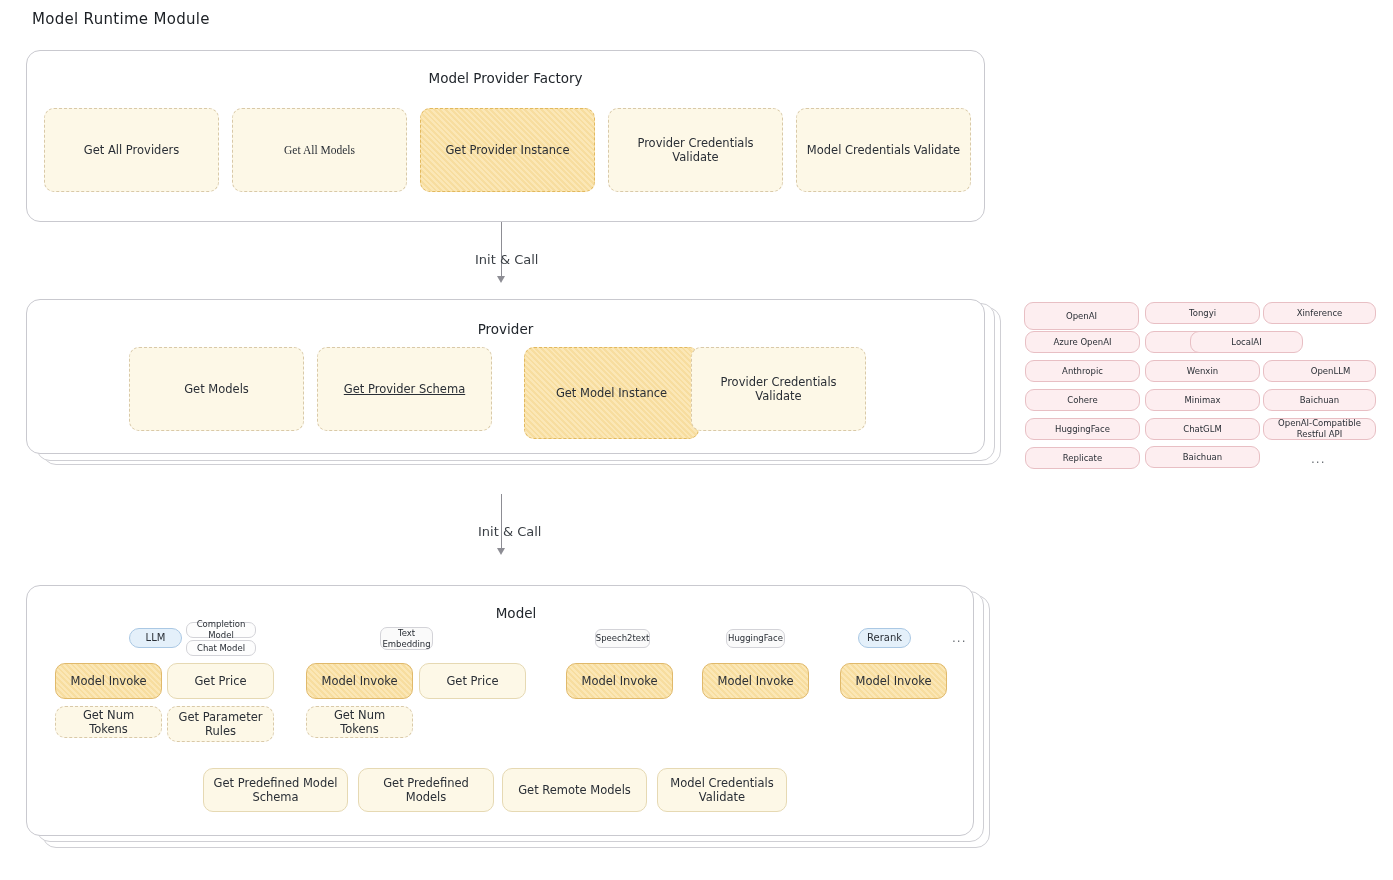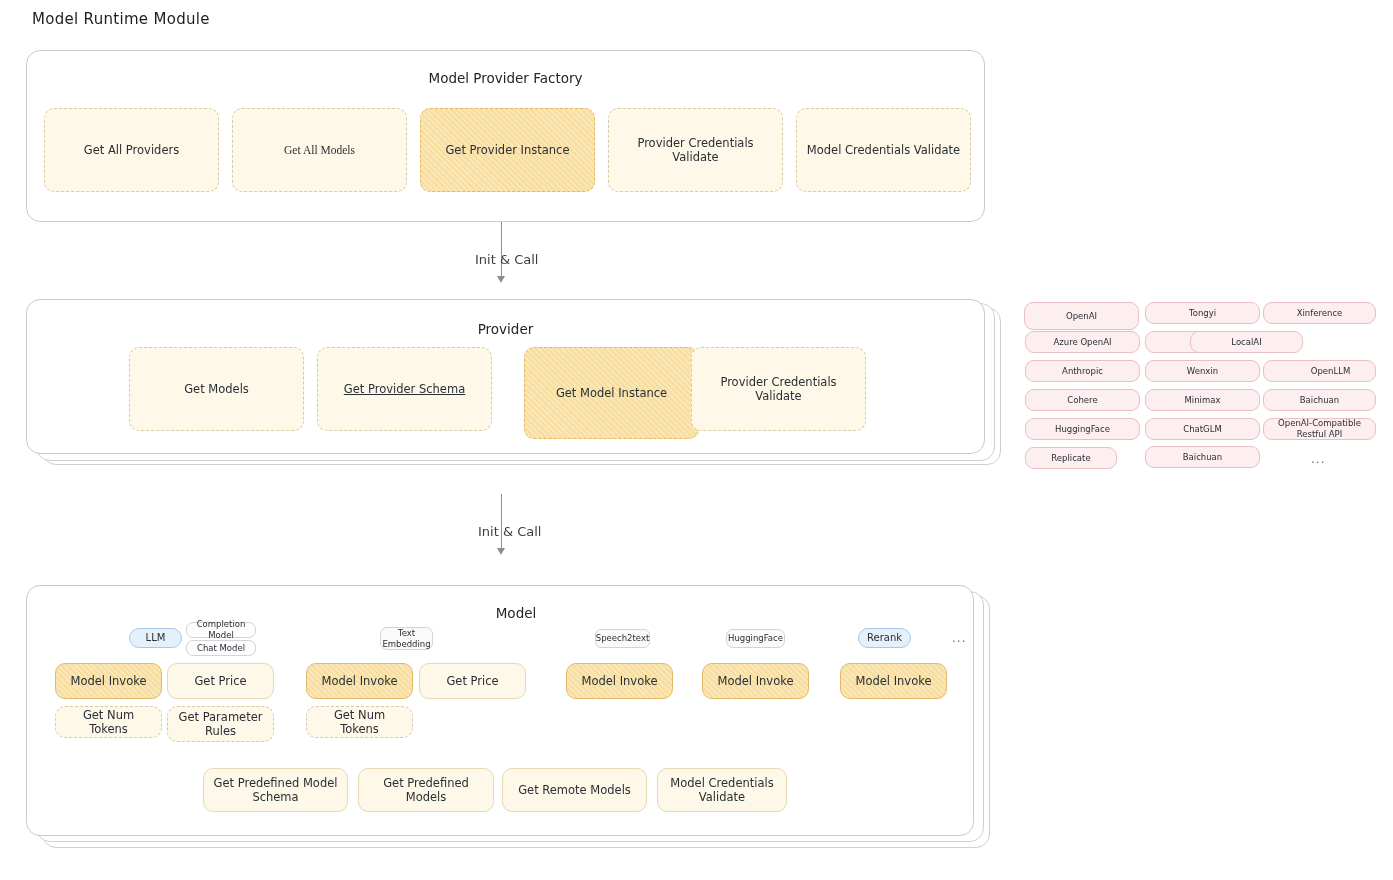--- a/index.html
+++ b/index.html
@@ -164,21 +164,21 @@
 <div class="chip dashed-light" style="left:129px; top:347px; width:175px; height:84px;">Get Models</div>
 <div class="chip dashed-light" style="left:317px; top:347px; width:175px; height:84px;text-decoration:underline;">Get Provider Schema</div>
 <div class="chip dashed-strong" style="left:504px; top:347px; width:175px; height:92px;margin-left:20px;">Get Model Instance</div>
 <div class="chip dashed-light" style="left:691px; top:347px; width:175px; height:84px;">Provider Credentials Validate</div>
 
 <div class="chip provider-pill" style="left:1024px; top:302px; width:115px; height:28px;">OpenAI</div>
 <div class="chip provider-pill" style="left:1025px; top:331px; width:115px; height:22px;">Azure OpenAI</div>
 <div class="chip provider-pill" style="left:1025px; top:360px; width:115px; height:22px;">Anthropic</div>
 <div class="chip provider-pill" style="left:1025px; top:389px; width:115px; height:22px;">Cohere</div>
 <div class="chip provider-pill" style="left:1025px; top:418px; width:115px; height:22px;">HuggingFace</div>
-<div class="chip provider-pill" style="left:1025px; top:447px; width:92px; height:22px;">Replicate</div>
+<div class="chip provider-pill" style="left:1025px; top:447px; width:115px; height:22px;">Replicate</div>
 
 <div class="chip provider-pill" style="left:1145px; top:302px; width:115px; height:22px;">Tongyi</div>
 <div class="chip provider-pill" style="left:1145px; top:331px; width:115px; height:22px;">Spark</div>
 <div class="chip provider-pill" style="left:1145px; top:360px; width:115px; height:22px;">Wenxin</div>
 <div class="chip provider-pill" style="left:1145px; top:389px; width:115px; height:22px;">Minimax</div>
 <div class="chip provider-pill" style="left:1145px; top:418px; width:115px; height:22px;">ChatGLM</div>
 <div class="chip provider-pill" style="left:1145px; top:446px; width:115px; height:22px;">Baichuan</div>
 
 <div class="chip provider-pill" style="left:1263px; top:302px; width:113px; height:22px;">Xinference</div>
 <div class="chip provider-pill" style="left:1190px; top:331px; width:113px; height:22px;">LocalAI</div>

